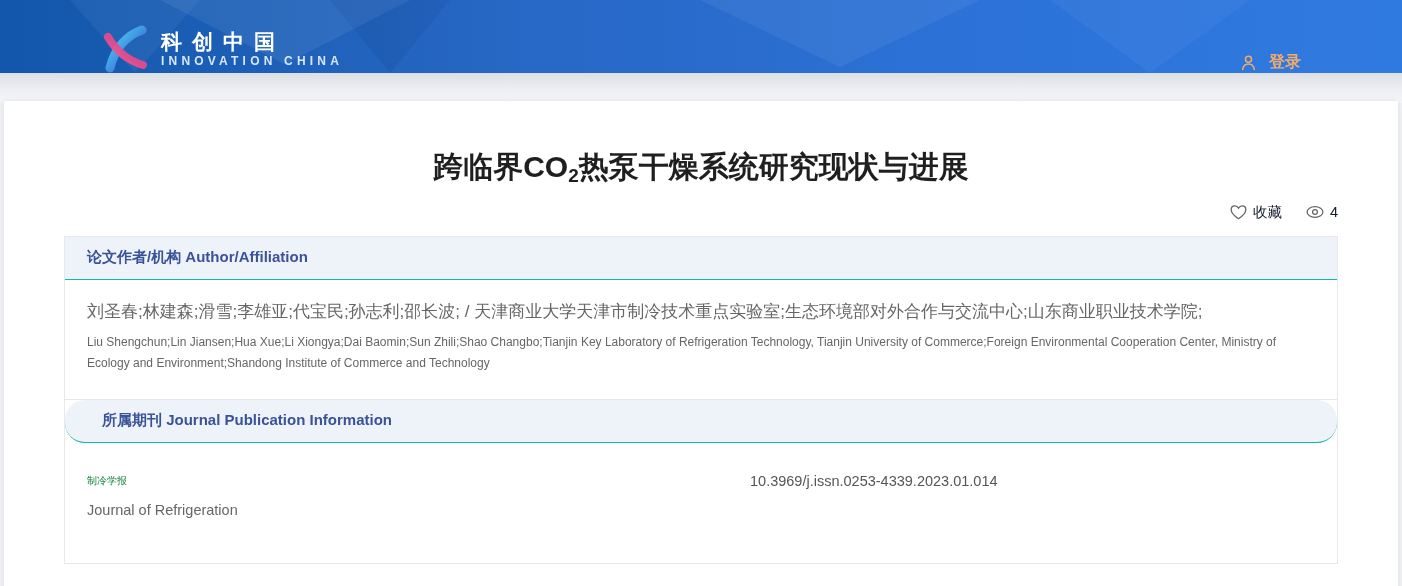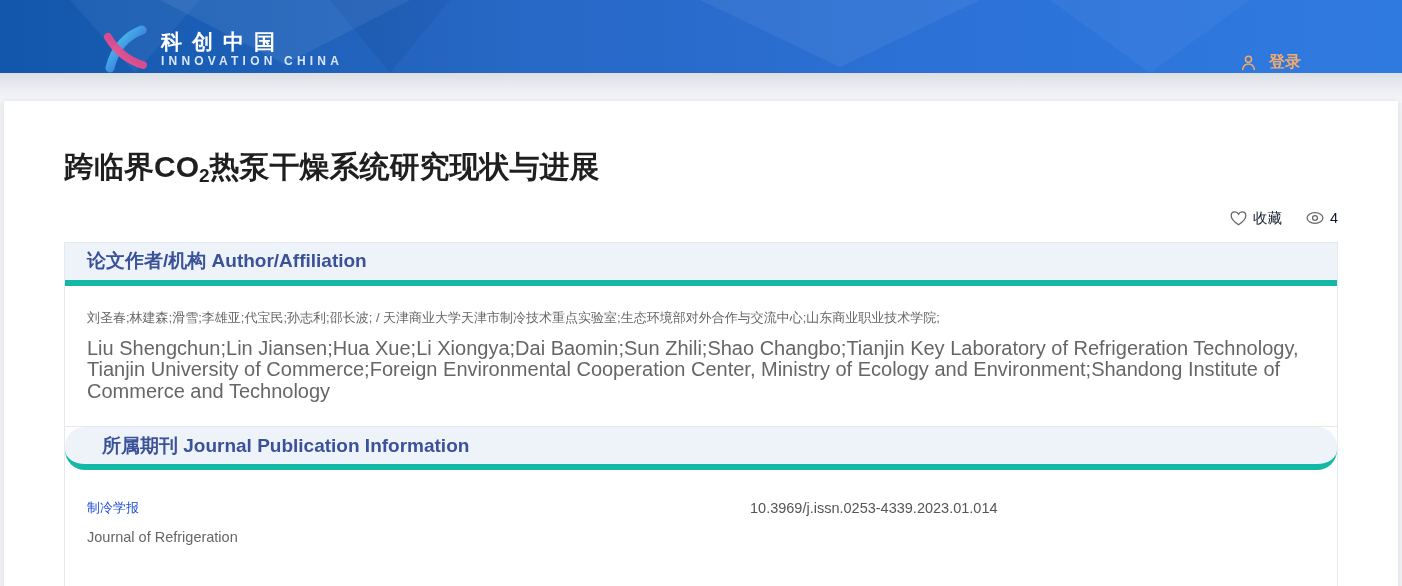--- a/index.html
+++ b/index.html
@@ -63,23 +63,24 @@
   .content-card {
     position: relative;
     margin: -2px 4px 0 4px;
     background: #ffffff;
     box-shadow: 0 0 6px rgba(0,0,0,0.08);
     min-height: 560px;
     padding: 46px 60px 40px 60px;
   }
 
   .article-title-zh {
+    text-align: center;
     font-size: 30px; font-weight: bold; color: #1f1f1f;
     line-height: 1.3;
-    margin-bottom: 20px;
+    margin-bottom: 14px;
   }
   .article-title-zh .sub { font-size: 19px; vertical-align: -5px; }
   .article-title-en {
     text-align: center;
     font-size: 17.5px; color: #3d3d3d;
     line-height: 1.3;
     margin-bottom: 32px;
   }
   .article-title-en .sub { font-size: 12.5px; vertical-align: -3px; }
 
@@ -88,41 +89,41 @@
     gap: 24px; margin-bottom: 14px;
     color: #0f172a; font-size: 14.5px;
   }
   .action { display: flex; align-items: center; gap: 6px; cursor: pointer; }
   .action svg { display: block; }
 
   
   .info-table { border: 1px solid #e6e8ed; }
   .section-bar {
     background: #eef3fa;
-    border-bottom: 6px solid #14b8a6;
+    border-bottom: 1px solid #14b8a6;
     height: 43px;
     display: flex; align-items: center;
     padding-left: 22px;
-    color: #3a5298; font-weight: bold; font-size: 19px;
+    color: #3a5298; font-weight: bold; font-size: 15px;
   }
   .section-bar.two-col { display: grid; grid-template-columns: 663px 1fr; padding-left: 15px; border-radius: 20px; }
   .section-bar.two-col .bar-cell { display: flex; align-items: center; height: 100%; padding-left: 22px; }
 
   .table-row { background: #ffffff; border-bottom: 1px solid #e6e8ed; }
   .author-row { padding: 20px 22px 24px 22px; }
-  .authors-zh { font-size: 13px; color: #666; line-height: 23px; margin-bottom: 9px; }
-  .authors-en { font-size: 20px; color: #666; line-height: 21.5px; }
+  .authors-zh { font-size: 17px; color: #666; line-height: 23px; margin-bottom: 9px; }
+  .authors-en { font-size: 12px; color: #666; line-height: 21.5px; }
 
   .journal-row {
     display: grid; grid-template-columns: 663px 1fr;
     border-bottom: none;
     min-height: 120px;
   }
   .journal-cell, .doi-cell { padding: 27px 22px 20px 22px; }
-  .journal-zh { font-size: 13px; color: #1d4ed8; line-height: 22px; margin-bottom: 5px; }
+  .journal-zh { font-size: 10px; color: #15803d; line-height: 22px; margin-bottom: 5px; }
   .journal-en { font-size: 14.5px; color: #666; line-height: 22px; margin-top: 7px; }
   .doi-value { font-size: 14.5px; color: #555; line-height: 22px; }
 </style>
 </head>
 <body>
 
 <header class="site-header">
   <div class="tri tri-1"></div>
   <div class="tri tri-2"></div>
   <div class="tri tri-3"></div>

